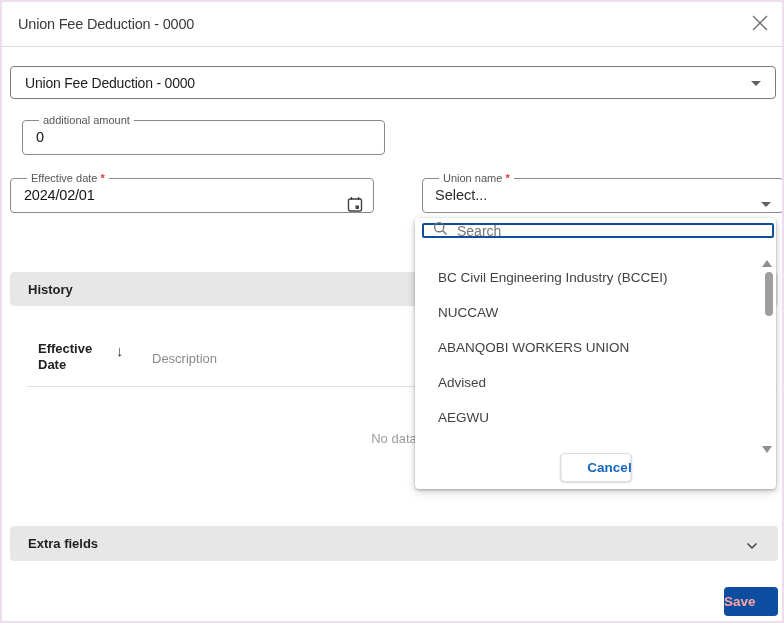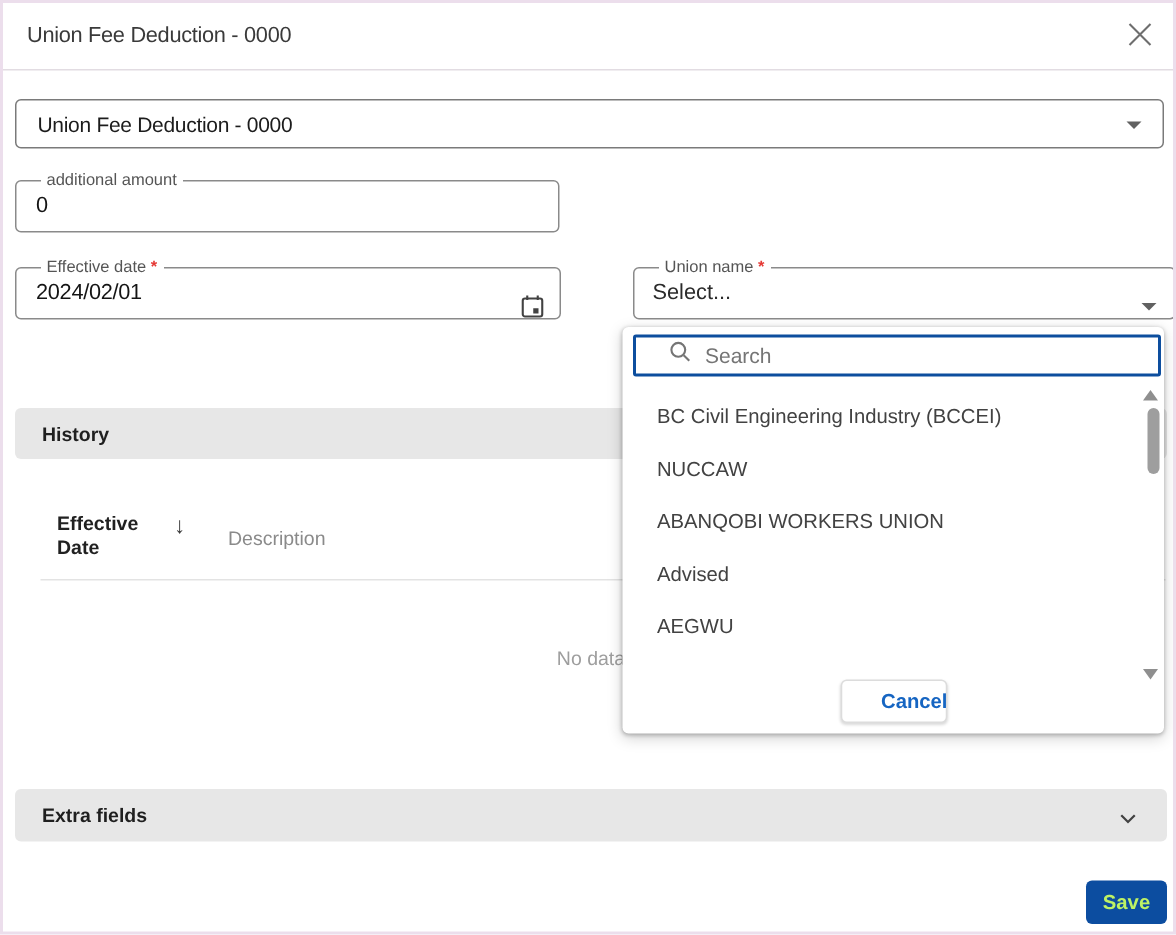--- a/index.html
+++ b/index.html
@@ -55,21 +55,21 @@
     font-size: 11px; color: #555555; padding: 0 4px; margin-left: 4px;
     line-height: 13px; white-space: nowrap;
   }
   .req { color: #e53935; font-weight: bold; }
   .field-value {
     border: none; outline: none; background: transparent;
     font-family: "Liberation Sans", sans-serif;
     font-size: 14.5px; color: #141414; width: 100%; padding: 2px 0 0 1px;
     letter-spacing: -0.2px;
   }
-  .fld-amount { left: 8px; top: 112px; width: 363px; height: 41px; }
+  .fld-amount { left: 20px; top: 112px; width: 363px; height: 41px; }
   .fld-date   { left: 8px; top: 170px; width: 364px; height: 41px; }
   .fld-union  { left: 420px; top: 170px; width: 362px; height: 41px; }
   .cal-icon { position: absolute; right: 10px; top: 11px; cursor: pointer; }
   .fld-union .dd-arrow { position: absolute; right: 12px; top: 17px; }
   .union-value { font-size: 14.5px; color: #2b2b2b; padding-top: 2px; }
 
   
   .band {
     left: 8px; width: 768px; height: 34px;
     background: #e7e7e7; border-radius: 4px;
@@ -87,36 +87,36 @@
   }
   .th-sort { left: 114px; top: 340px; font-size: 15px; color: #3c3c3c; cursor: pointer; }
   .th-desc { left: 150px; top: 349px; font-size: 13px; color: #8a8a8a; cursor: pointer; }
   .tbl-divider { left: 25px; top: 384px; width: 750px; height: 1px; background: #e3e3e3; }
   .no-data { left: 0; top: 429px; width: 784px; text-align: center; font-size: 13px; color: #9e9e9e; }
 
   
   .save-btn {
     left: 722px; top: 585px; width: 54px; height: 29px;
     background: #0c4da0; border-radius: 4px;
-    display: flex; align-items: center; justify-content: center;
-    color: #bef264; font-size: 13.5px; font-weight: bold;
+    display: flex; align-items: center; justify-content: flex-start;
+    color: #fca5a5; font-size: 13.5px; font-weight: bold;
     cursor: pointer;
   }
 
   
   .panel {
     left: 413px; top: 216px; width: 361px; height: 271px;
     background: #ffffff; border-radius: 4px;
     box-shadow: 0 1px 3px rgba(0,0,0,.28), 0 3px 10px rgba(0,0,0,.18);
     z-index: 20;
   }
   .search-box {
-    position: absolute; left: 7px; top: 5px; width: 352px; height: 28px;
+    position: absolute; left: 7px; top: 5px; width: 352px; height: 15px;
     border: 2px solid #0d4e9e; border-radius: 2px;
-    display: flex; align-items: center; padding-left: 22px; background: #fff;
+    display: flex; align-items: center; padding-left: 9px; background: #fff;
   }
   .search-input {
     border: none; outline: none; background: transparent;
     font-family: "Liberation Sans", sans-serif;
     font-size: 14px; color: #424242; width: 290px; padding-left: 9px;
   }
   .search-input::placeholder { color: #757575; }
   .opt-list {
     position: absolute; left: 12px; top: 42px; right: 0; height: 194px;
     overflow: hidden;

